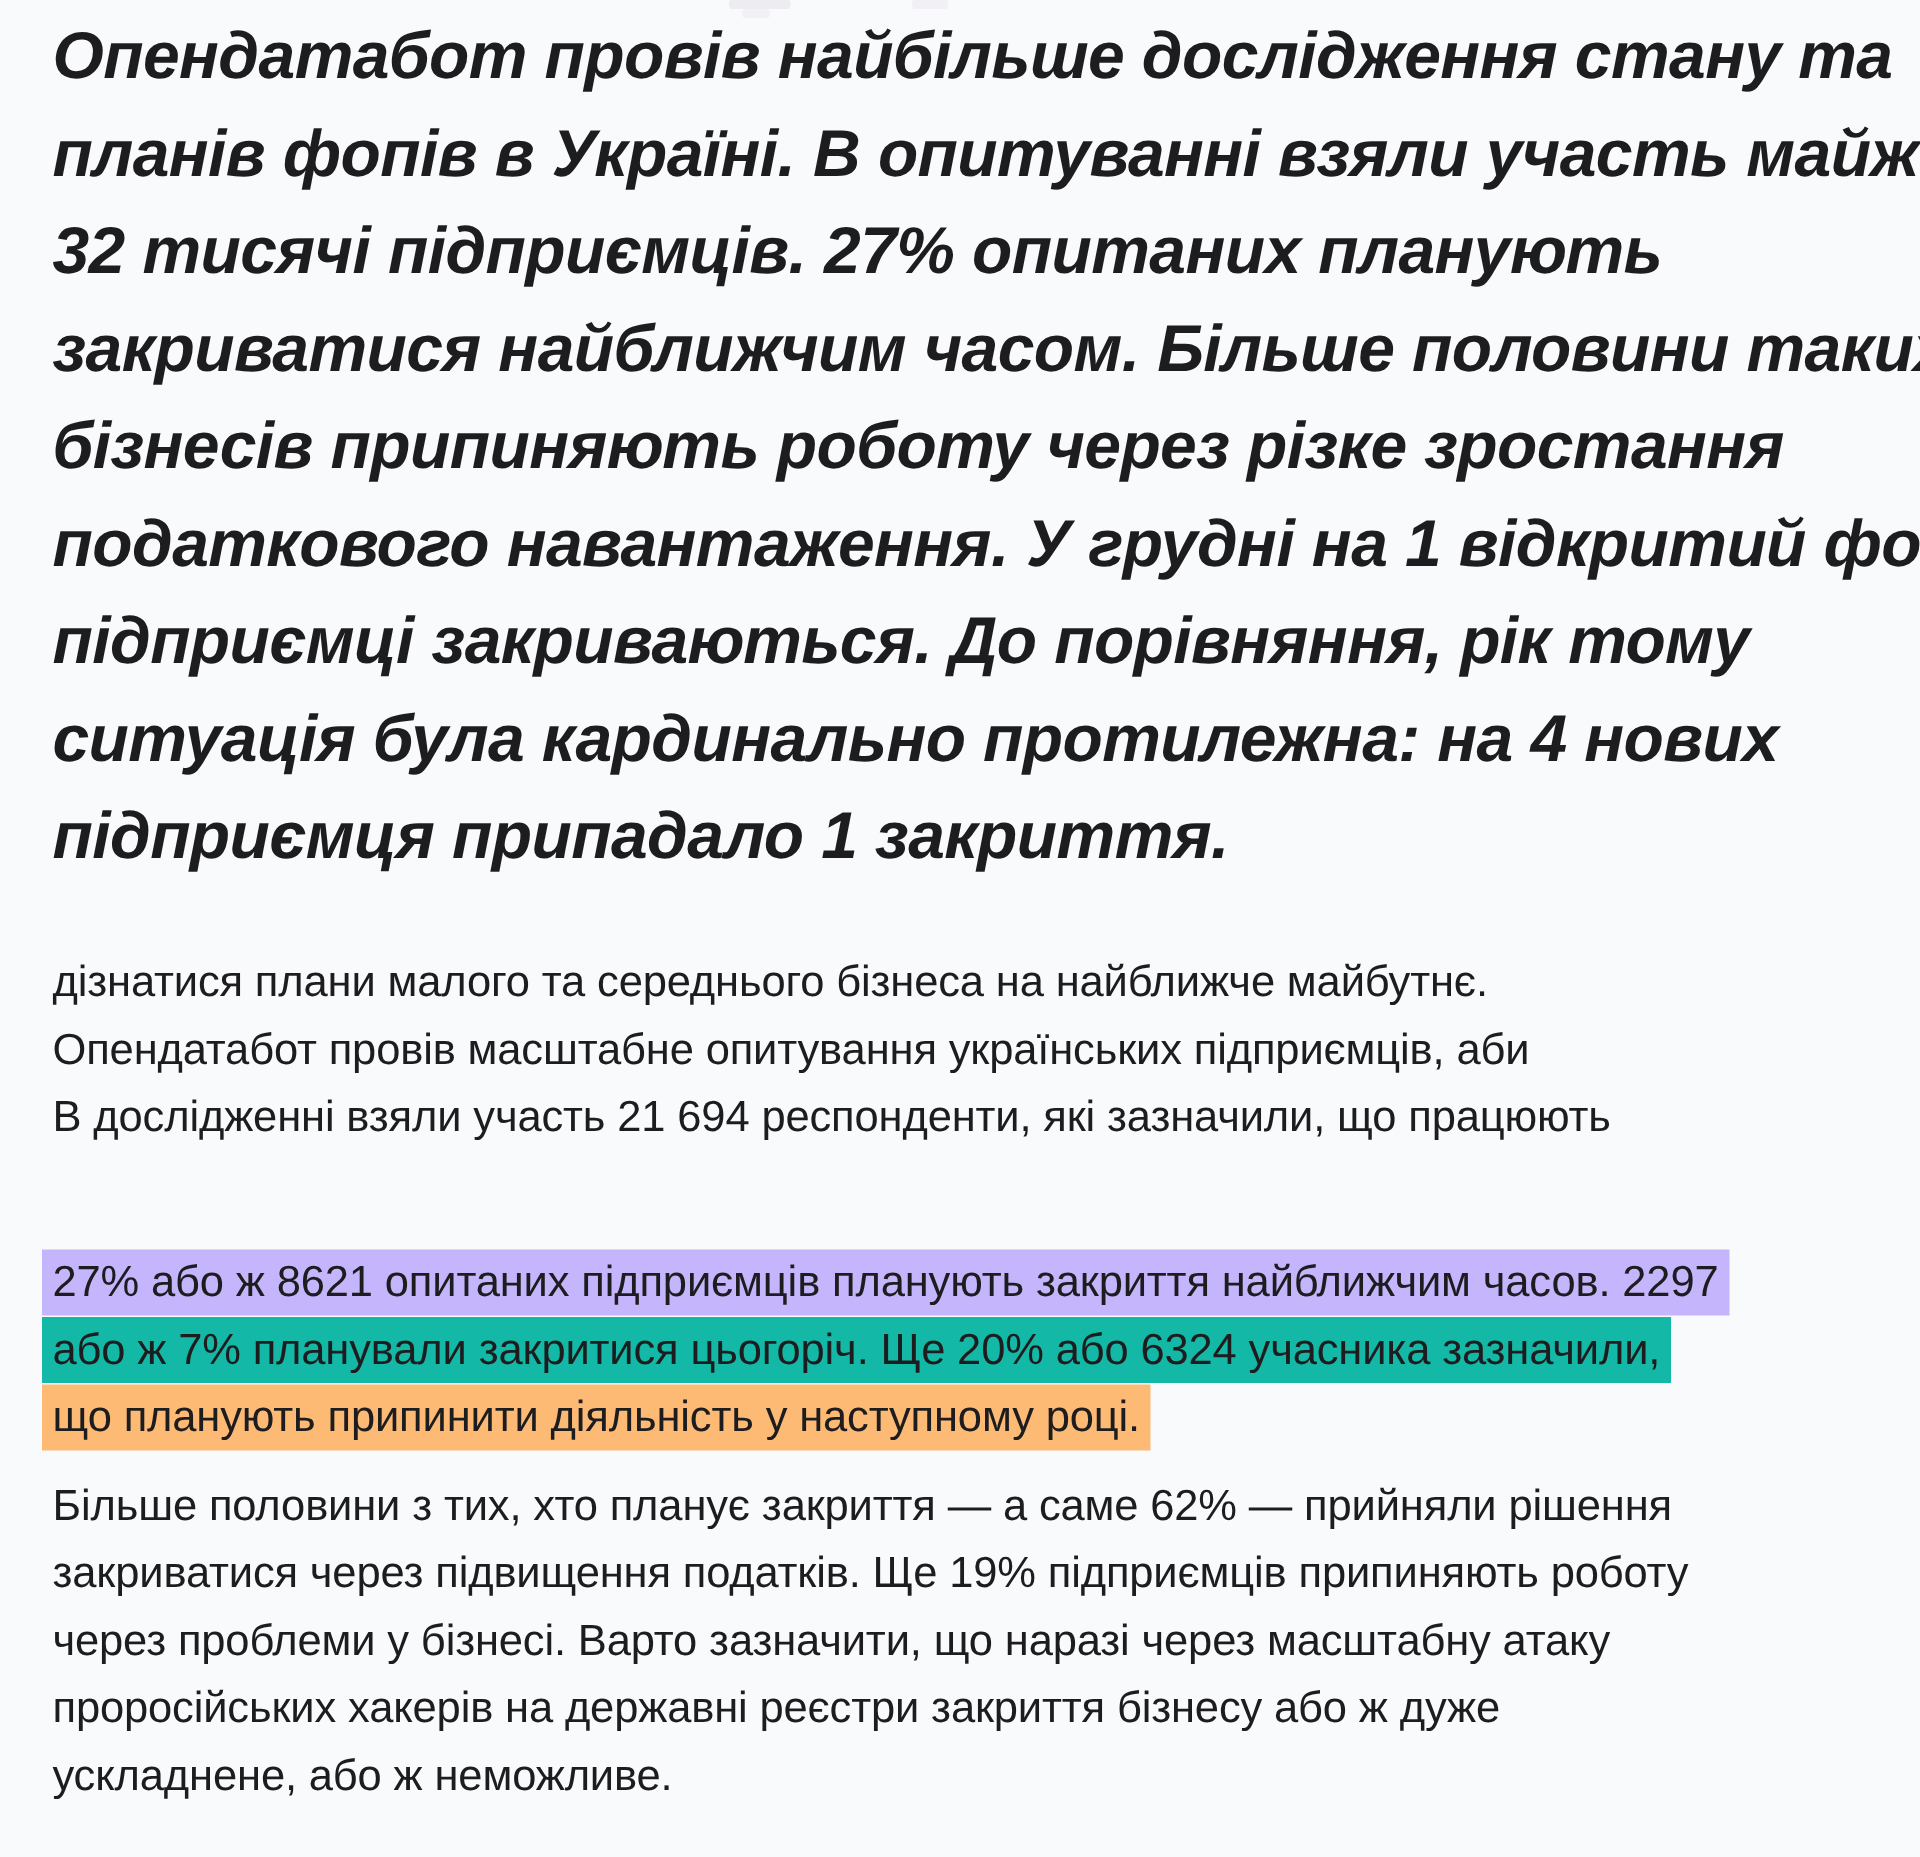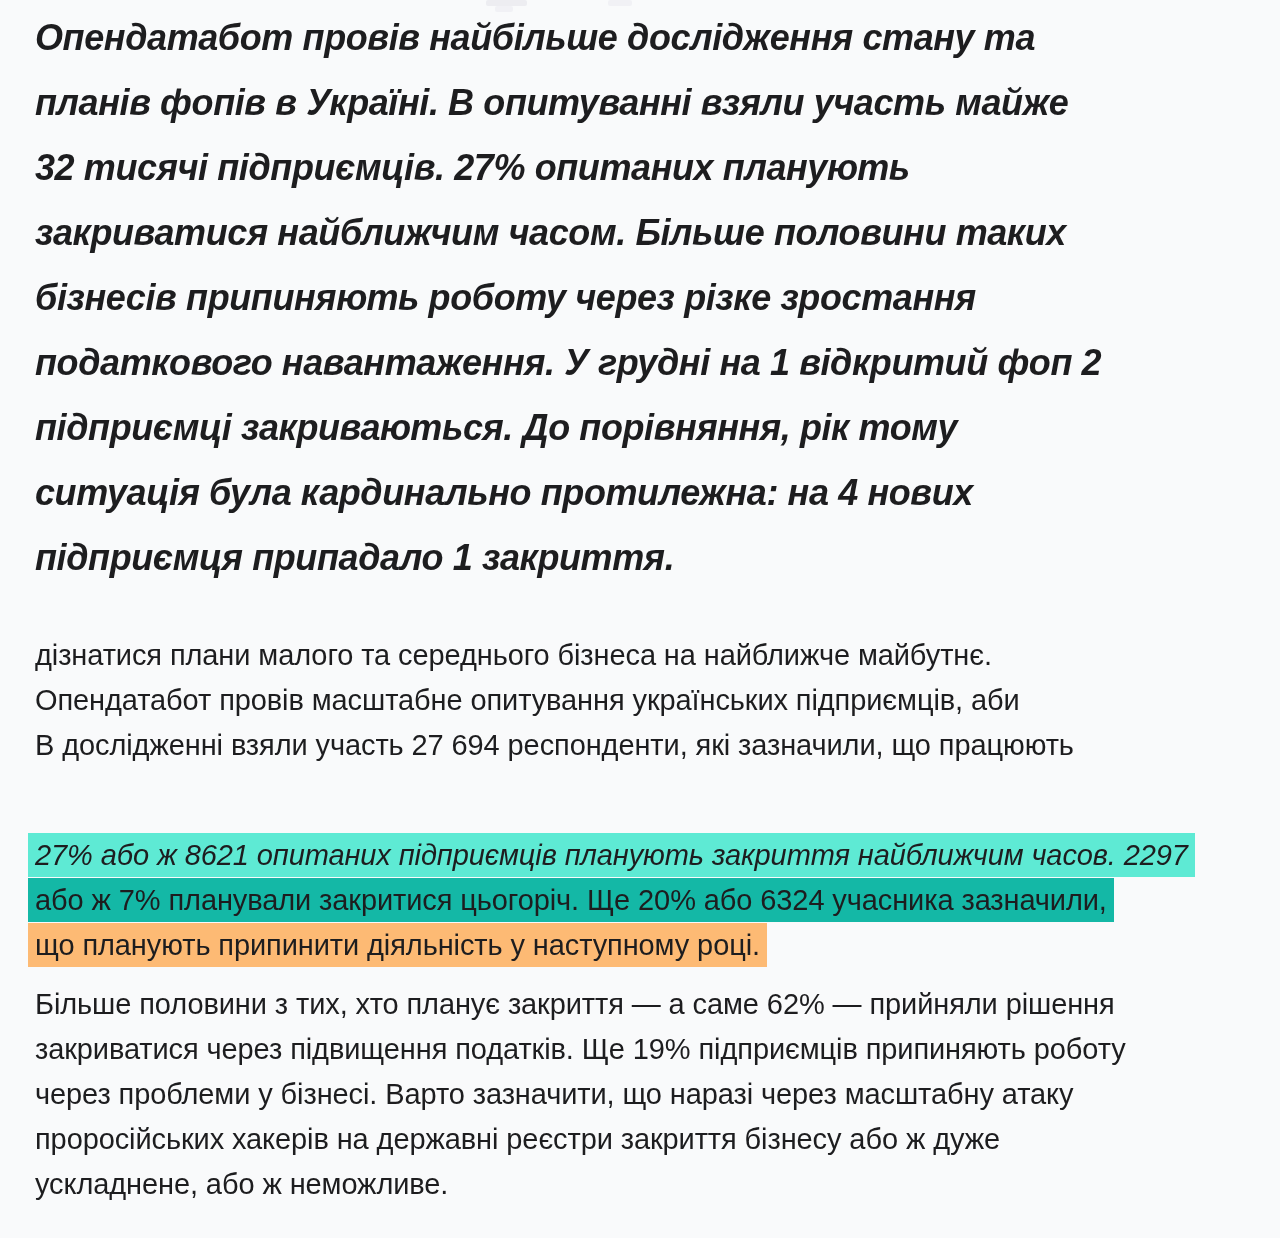--- a/index.html
+++ b/index.html
@@ -14,21 +14,21 @@
     background: #f9fafb;
     color: #1d1d1f;
     font-family: "Liberation Sans", sans-serif;
     -webkit-font-smoothing: antialiased;
   }
   .lede {
     position: absolute;
     left: 35px;
     top: 5px;
     width: 1210px;
-    font-size: 36px;
+    font-size: 44px;
     line-height: 65px;
     font-weight: 700;
     font-style: italic;
     letter-spacing: -0.4px;
   }
   .body-par {
     position: absolute;
     left: 35px;
     width: 1220px;
     font-size: 29px;
@@ -68,25 +68,25 @@
     <div class="line">бізнесів припиняють роботу через різке зростання</div>
     <div class="line">податкового навантаження. У грудні на 1 відкритий фоп 2</div>
     <div class="line">підприємці закриваються. До порівняння, рік тому</div>
     <div class="line">ситуація була кардинально протилежна: на 4 нових</div>
     <div class="line">підприємця припадало 1 закриття.</div>
   </div>
 
 <div class="body-par" id="intro-paragraph">
     <div class="line">дізнатися плани малого та середнього бізнеса на найближче майбутнє.</div>
     <div class="line">Опендатабот провів масштабне опитування українських підприємців, аби</div>
-    <div class="line">В дослідженні взяли участь 27 694 респонденти, які зазначили, що працюють</div>
+    <div class="line">В дослідженні взяли участь 21 694 респонденти, які зазначили, що працюють</div>
   </div>
 
 <div class="body-par" id="highlighted-paragraph">
-    <div class="line"><span class="hl" style="background: #5eead4; font-style: italic;">27% або ж 8621 опитаних підприємців планують закриття найближчим часов. 2297</span></div>
+    <div class="line"><span class="hl" style="background: #c4b5fd;">27% або ж 8621 опитаних підприємців планують закриття найближчим часов. 2297</span></div>
     <div class="line"><span class="hl" style="background: #14b8a6;">або ж 7% планували закритися цьогоріч. Ще 20% або 6324 учасника зазначили,</span></div>
     <div class="line"><span class="hl" style="background: #fdba74;">що планують припинити діяльність у наступному році.</span></div>
   </div>
 
 <div class="body-par" id="closing-paragraph">
     <div class="line">Більше половини з тих, хто планує закриття — а саме 62% — прийняли рішення</div>
     <div class="line">закриватися через підвищення податків. Ще 19% підприємців припиняють роботу</div>
     <div class="line">через проблеми у бізнесі. Варто зазначити, що наразі через масштабну атаку</div>
     <div class="line">проросійських хакерів на державні реєстри закриття бізнесу або ж дуже</div>
     <div class="line">ускладнене, або ж неможливе.</div>

